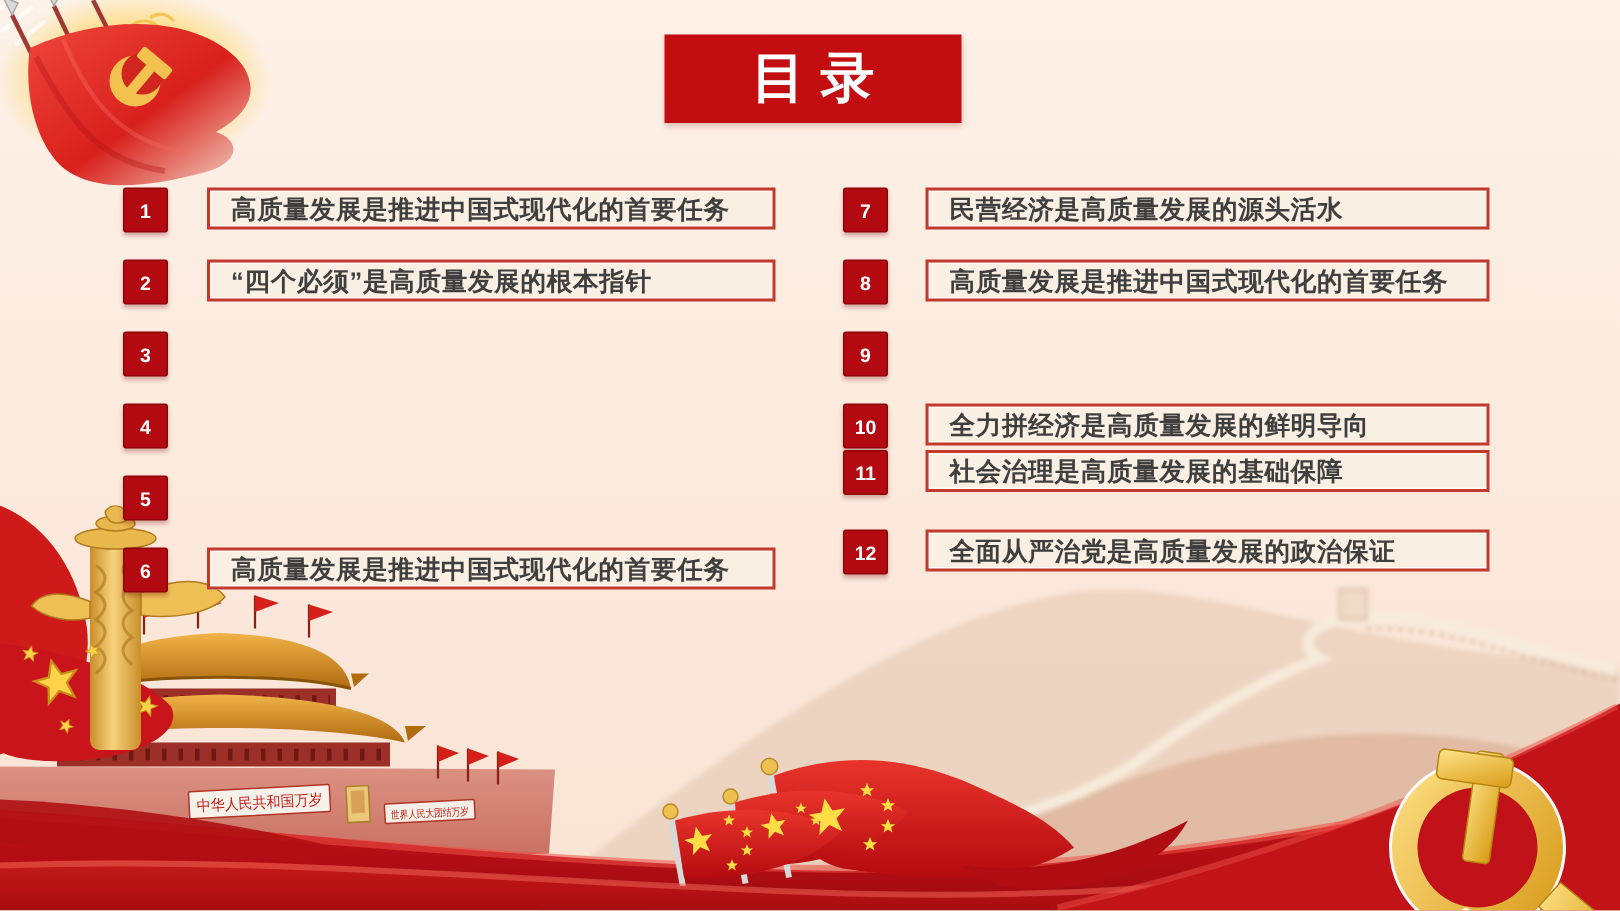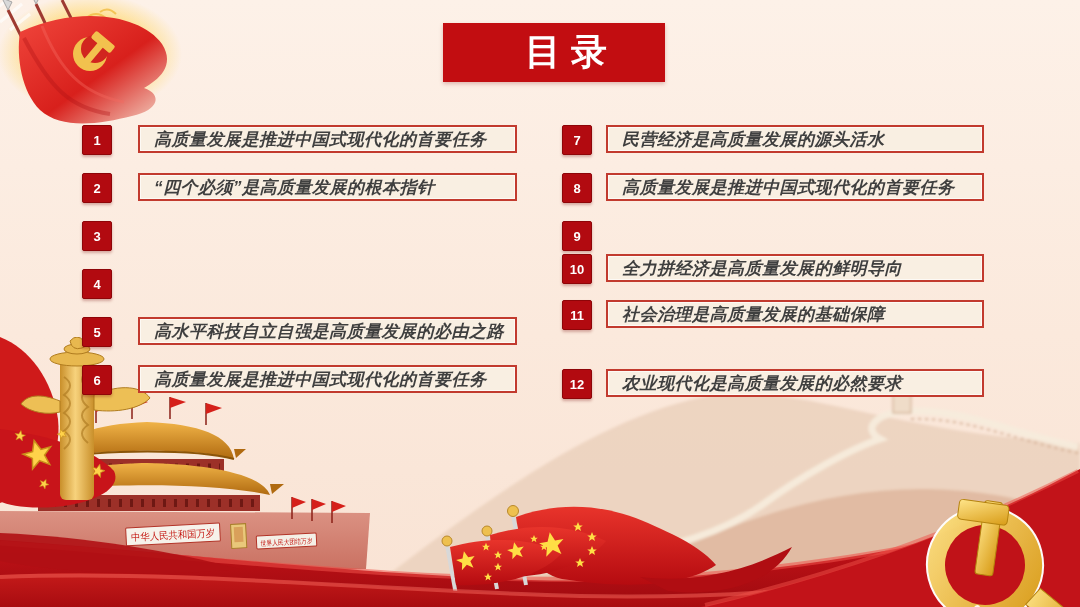--- a/index.html
+++ b/index.html
@@ -9,44 +9,43 @@
     background:linear-gradient(180deg,#fdf1e8 0%,#fbe9dc 55%,#f9e3d4 100%);
   }
   .abs{position:absolute;}
   
   .title-box{
     left:443px;top:23px;width:198px;height:59px;
     background:#c20d11;color:#ffffff;
     display:flex;align-items:center;justify-content:center;
     font-size:36px;font-weight:bold;letter-spacing:10px;text-indent:10px;
     box-shadow:0 2px 4px rgba(140,20,20,.25);
-    padding-left:24px;
   }
   
   .toc-col{position:absolute;top:0;}
   .toc-col.left{left:82px;width:435px;}
   .toc-col.right{left:562px;width:431px;}
   .toc-row{position:absolute;left:0;height:28px;display:flex;align-items:stretch;width:100%;}
   .num-chip{
     width:28px;height:28px;flex:0 0 28px;
     background:#b20a10;border:1px solid #8e0508;border-radius:2px;
     color:#fff;font-size:13px;font-weight:bold;
     display:flex;align-items:center;justify-content:center;
     box-shadow:0 2px 3px rgba(120,10,10,.3);
   }
   .toc-col.left .item-box{margin-left:26px;width:381px;}
-  .toc-col.right .item-box{margin-left:14px;width:378px;}
+  .toc-col.right .item-box{margin-left:25px;width:378px;}
   .item-box{
     height:28px;box-sizing:border-box;
     background:#f9efe2;border:2px solid #c23a2e;
     box-shadow:inset 0 0 0 1px rgba(255,255,255,.65);
     display:flex;align-items:center;
     padding-left:14px;
     font-size:17px;font-weight:600;color:#3f3f3f;letter-spacing:.5px;
-    white-space:nowrap;overflow:hidden;font-style:italic;
+    white-space:nowrap;overflow:hidden;
   }
   .deco{pointer-events:none;}
 </style>
 </head>
 <body>
 
 <svg class="abs deco" style="left:-10px;top:-8px" width="250" height="170" viewBox="0 0 250 170">
   <defs>
     <radialGradient id="glowG" cx="50%" cy="50%" r="50%">
       <stop offset="0%" stop-color="#ffd54a" stop-opacity=".95"></stop>
@@ -278,45 +277,44 @@
     <div class="item-box">“四个必须”是高质量发展的根本指针</div>
   </div>
   <div class="toc-row" style="top:221px">
     <div class="num-chip">3</div>
   </div>
   <div class="toc-row" style="top:269px">
     <div class="num-chip">4</div>
   </div>
   <div class="toc-row" style="top:317px">
     <div class="num-chip">5</div>
-    <div class="item-box">高水平科技自立自强是高质量发展的必由之路</div>
   </div>
   <div class="toc-row" style="top:365px">
     <div class="num-chip">6</div>
     <div class="item-box">高质量发展是推进中国式现代化的首要任务</div>
   </div>
 </div>
 
 <div class="toc-col right">
   <div class="toc-row" style="top:125px">
     <div class="num-chip">7</div>
     <div class="item-box">民营经济是高质量发展的源头活水</div>
   </div>
   <div class="toc-row" style="top:173px">
     <div class="num-chip">8</div>
     <div class="item-box">高质量发展是推进中国式现代化的首要任务</div>
   </div>
   <div class="toc-row" style="top:221px">
     <div class="num-chip">9</div>
   </div>
-  <div class="toc-row" style="top:254px">
+  <div class="toc-row" style="top:269px">
     <div class="num-chip">10</div>
     <div class="item-box">全力拼经济是高质量发展的鲜明导向</div>
   </div>
   <div class="toc-row" style="top:300px">
     <div class="num-chip">11</div>
     <div class="item-box">社会治理是高质量发展的基础保障</div>
   </div>
-  <div class="toc-row" style="top:369px">
+  <div class="toc-row" style="top:353px">
     <div class="num-chip">12</div>
-    <div class="item-box">农业现代化是高质量发展的必然要求</div>
+    <div class="item-box">全面从严治党是高质量发展的政治保证</div>
   </div>
 </div>
 
 </body></html>

